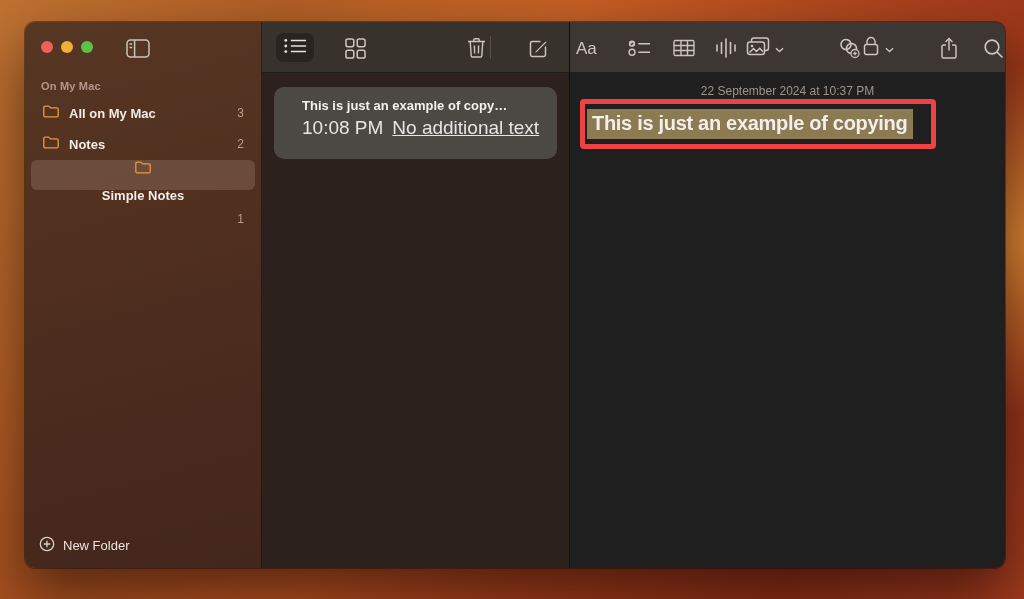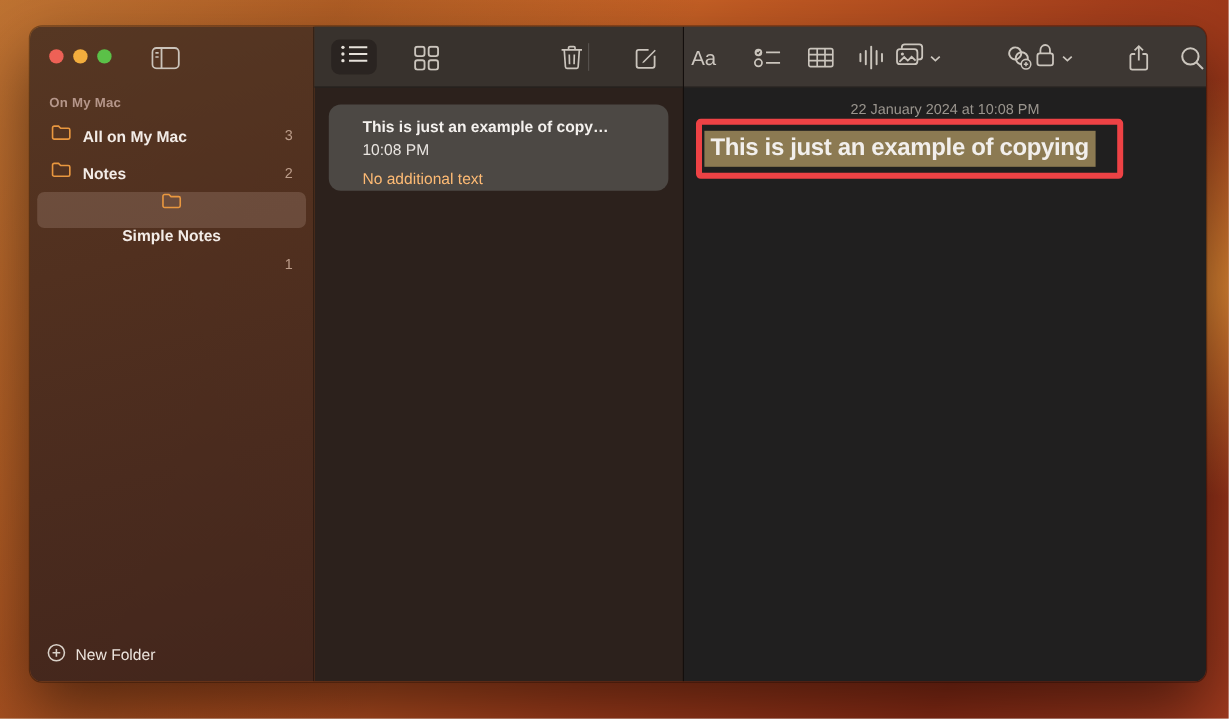--- a/index.html
+++ b/index.html
@@ -60,23 +60,23 @@
   .aa-label { font-size:17px; color:#ccc6bf; font-weight:400; line-height:1; }
   .drop-group { position:absolute; top:14px; height:24px; display:flex; align-items:center; gap:5px; }
 
   
   .nl-header { height:31px; display:flex; align-items:center; padding-left:22px;
     border-bottom:1px solid rgba(255,255,255,.07); }
   .nl-header-label { font-size:13px; font-weight:bold; color:#d9d4d0; }
   .note-card { margin:14px 12px 0 12px; height:72px; border-radius:10px;
     background:#4c4844; padding:11px 10px 0 28px; }
   .note-card-title { font-size:13px; font-weight:bold; color:#f4f1ee; white-space:nowrap; overflow:hidden; }
-  .note-card-sub { display:flex; gap:9px; margin-top:4px; font-size:13px;flex-direction:column; }
+  .note-card-sub { display:flex; gap:9px; margin-top:4px; font-size:19px; }
   .note-time { color:#e9e5e1; }
-  .note-preview { color:#fdba74; }
+  .note-preview { color:#e5e5e5;text-decoration:underline; }
 
   
   .editor-body { position:relative; height:494px; }
   .editor-date { position:absolute; top:11px; left:0; right:0; text-align:center;
     font-size:12px; color:#9a958e; }
   .annotation-box { position:absolute; left:10px; top:26px; width:356px; height:50px;
     border:5px solid #ee4245; border-radius:4px; display:flex; align-items:center;
     padding-left:2px; overflow:hidden; }
   .note-title-hl { background:#8c7a52; color:#f2efec; font-size:20px; font-weight:bold;
     letter-spacing:-.3px; padding:3px 6px 4px 5px; white-space:nowrap; }
@@ -154,21 +154,21 @@
         <div class="note-card-sub">
           <span class="note-time">10:08 PM</span>
           <span class="note-preview">No additional text</span>
         </div>
       </div>
     </div>
 
     <div class="editor-col">
       <div class="col-toolbar"></div>
       <div class="editor-body">
-        <div class="editor-date">22 January 2024 at 10:08 PM</div>
+        <div class="editor-date">22 September 2024 at 10:37 PM</div>
         <div class="annotation-box">
           <span class="note-title-hl">This is just an example of copying</span>
         </div>
       </div>
     </div>
 
     <div class="toolbar-icons">
 
       <div class="list-btn">
         <span>

